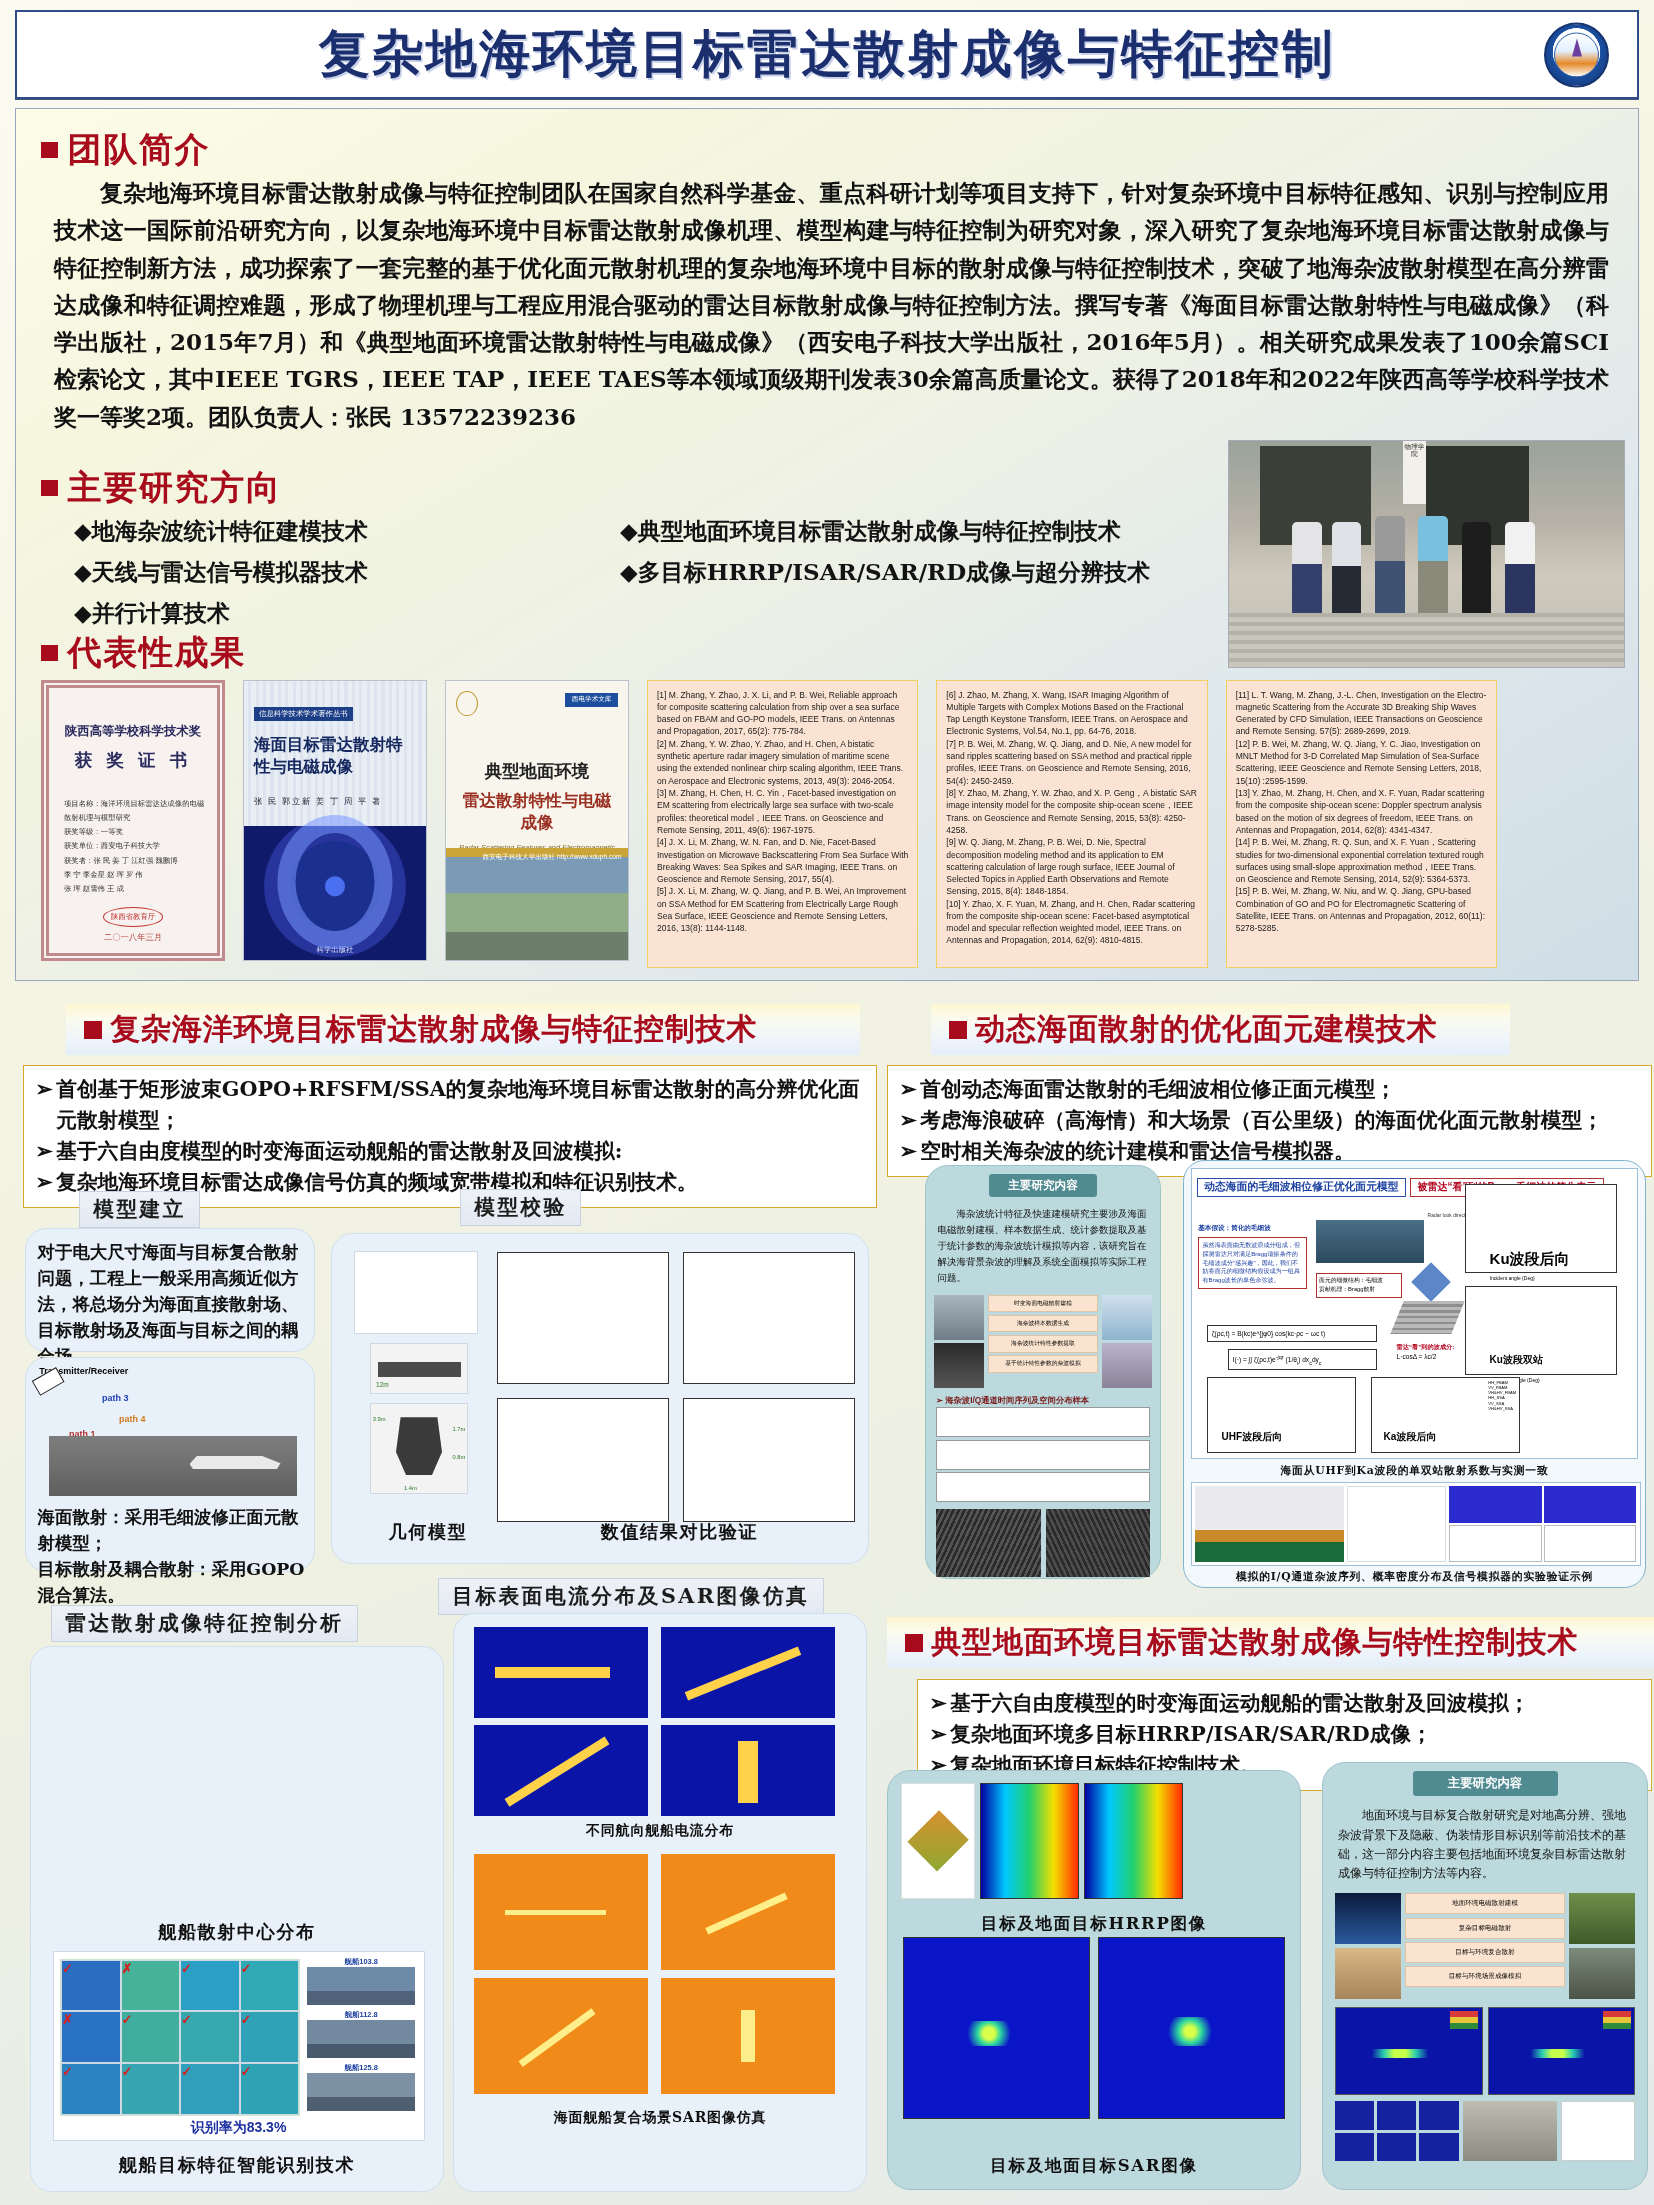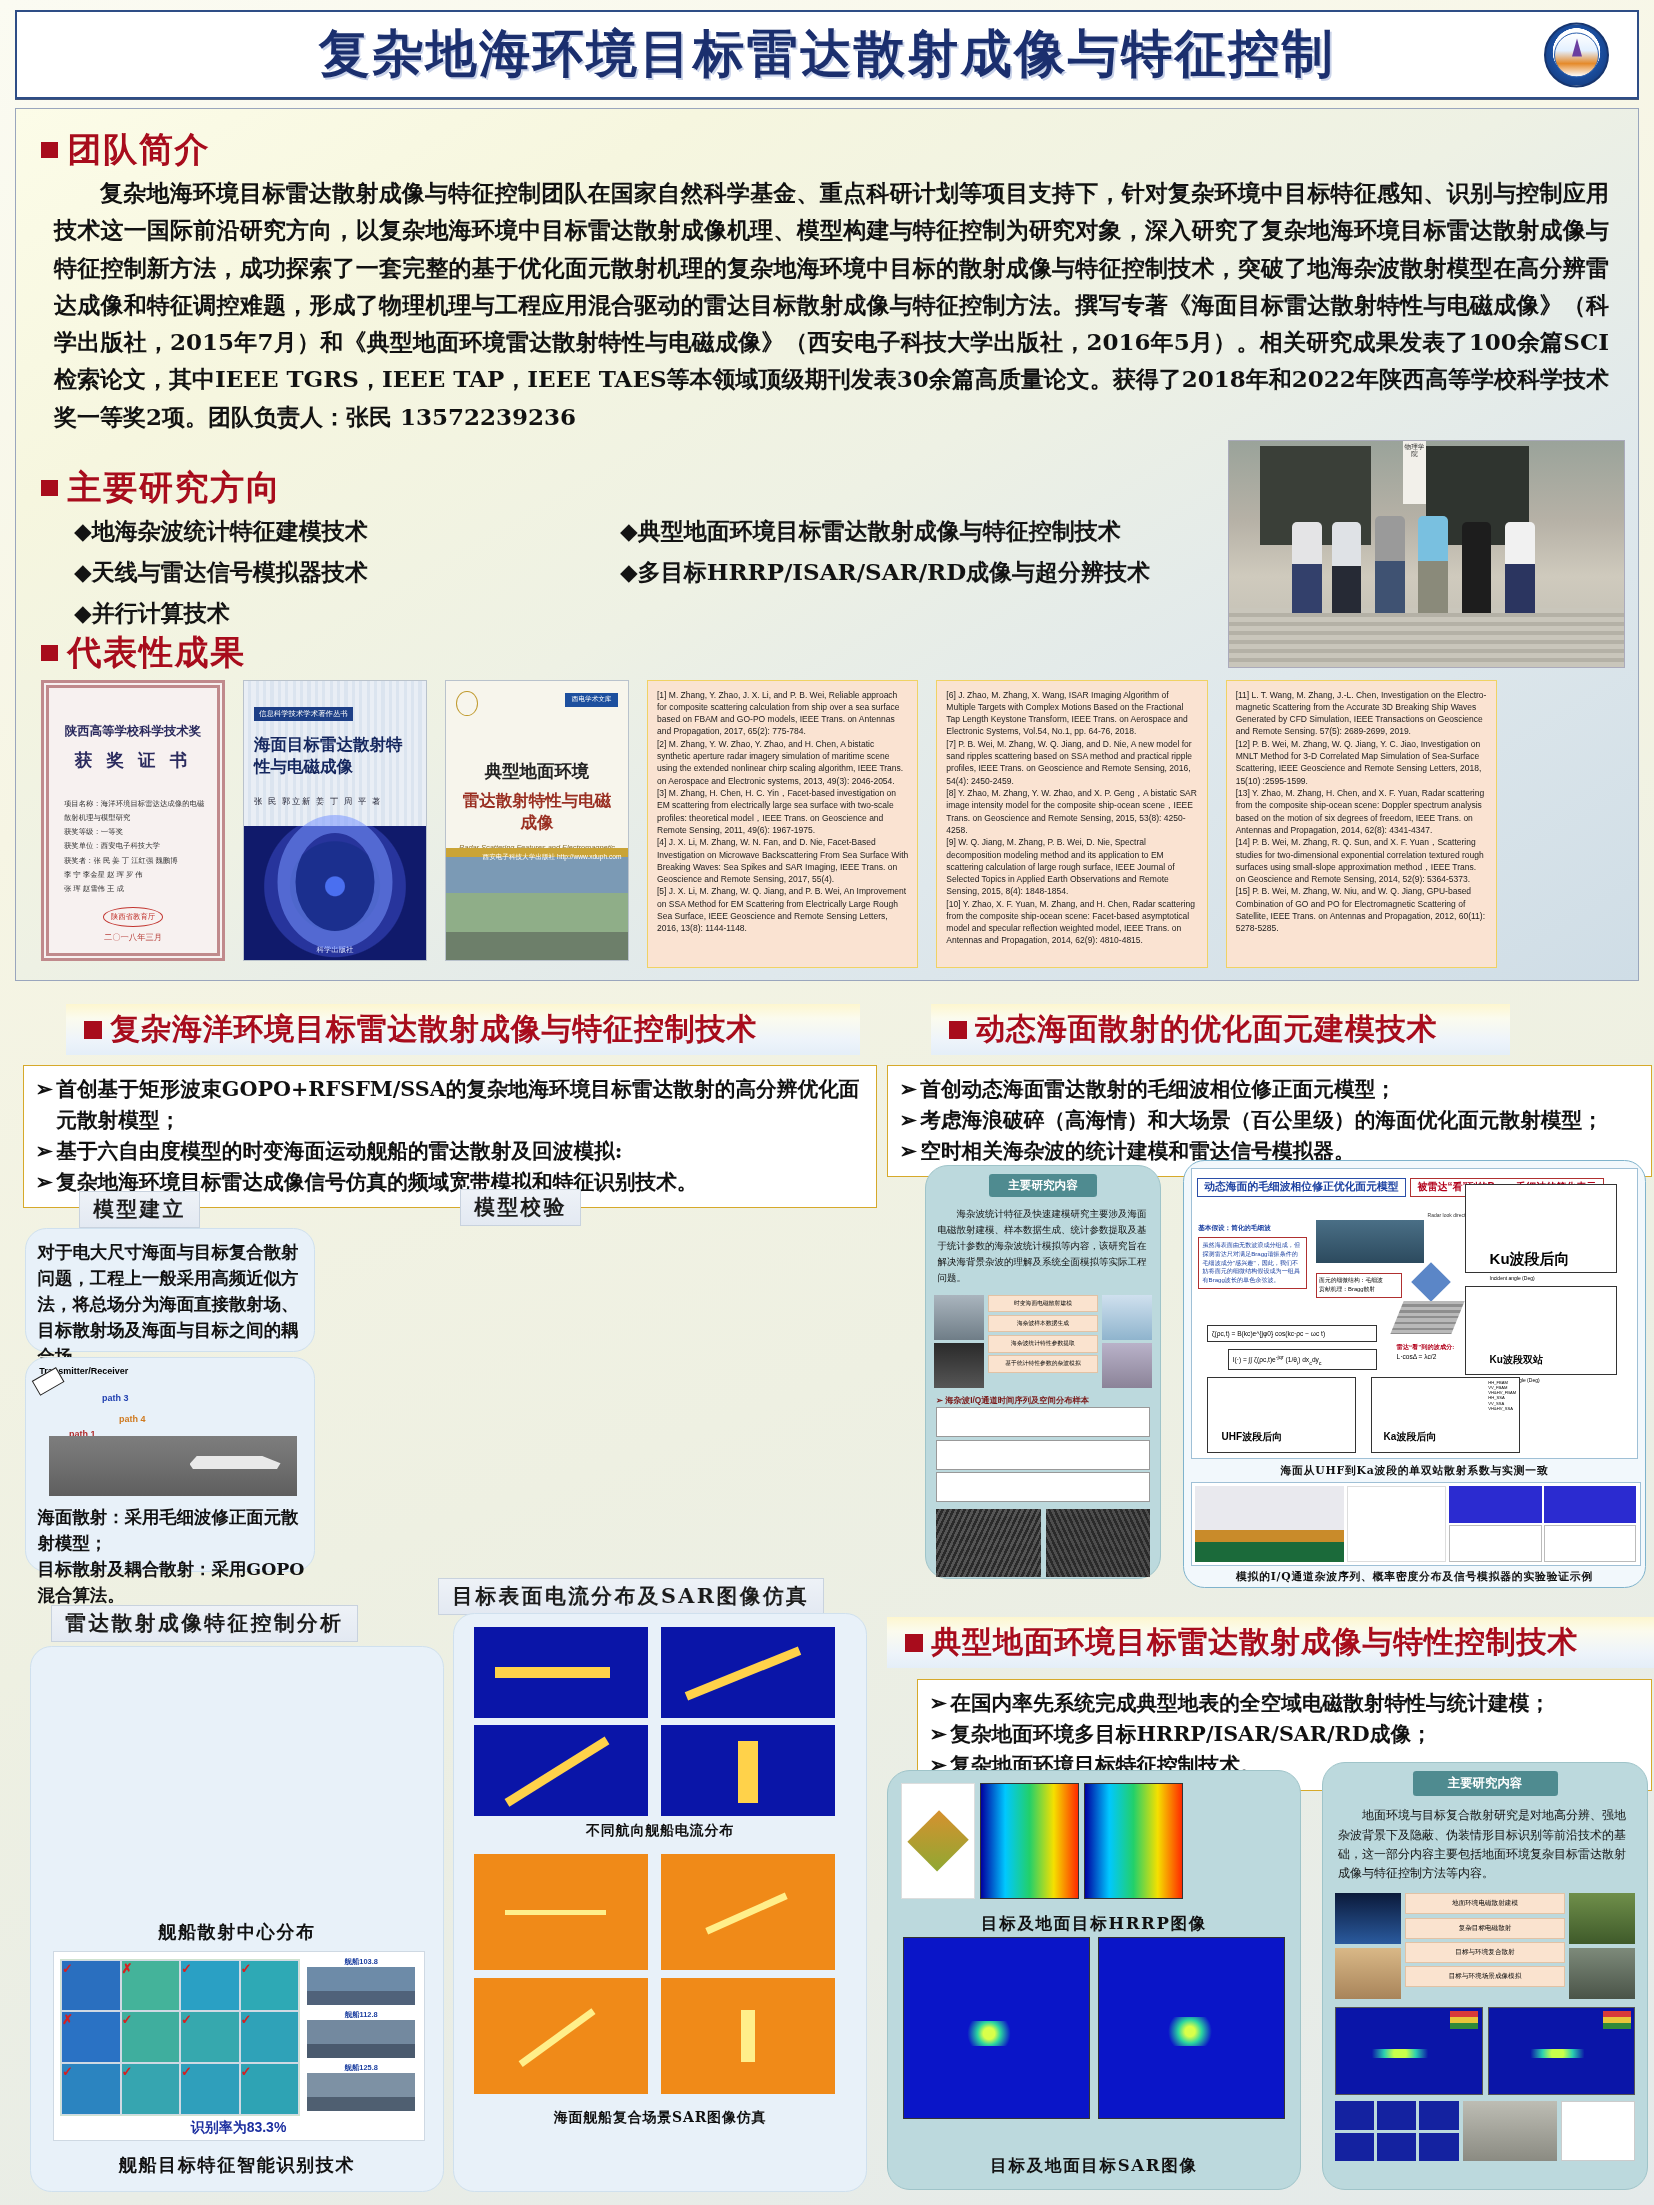--- a/index.html
+++ b/index.html
@@ -381,20 +381,42 @@
     <div style="position:absolute;left:93px;top:56px;font-size:9px;font-weight:800;color:#cf7a20;">path 4</div>
     <div class="seaimg" style="position:absolute;left:23px;top:78px;width:248px;height:60px;">
       <div style="position:absolute;right:16.5px;top:20px;width:91px;height:13.2px;background:#e9e9e9;clip-path:polygon(0 60%,8% 0,80% 0,100% 55%,96% 100%,4% 100%);"></div>
     </div>
     <div class="para-blue" style="position:absolute;left:11.6px;top:146px;width:273px;white-space:pre-line;">海面散射：采用毛细波修正面元散射模型；
 目标散射及耦合散射：采用GOPO混合算法。</div>
   </div>
 
   <div style="position:absolute;left:460px;top:1189px;" class="plate">模型校验</div>
 
+  <div class="rbox" style="left:331px;top:1233px;width:538px;height:331px;">
+    <div class="whitepanel" style="left:21.5px;top:16.5px;width:124px;height:83px;"></div>
+    <div class="whitepanel" style="left:38px;top:109px;width:98px;height:51px;background:#f3f3f3;">
+      <div style="position:absolute;left:6.6px;top:18px;width:83px;height:15px;background:#4b4b4b;"></div>
+      <div style="position:absolute;left:5px;bottom:5px;font-size:6.6px;color:#2a7a2a;">12m</div>
+    </div>
+    <div class="whitepanel" style="left:38px;top:169px;width:98px;height:91px;background:#f3f3f3;">
+      <div style="position:absolute;left:25px;top:13.2px;width:46px;height:58px;background:#3a3a3a;clip-path:polygon(10% 0,90% 0,100% 60%,78% 100%,22% 100%,0 60%);"></div>
+      <div style="position:absolute;left:1.7px;top:11.6px;font-size:5.8px;color:#2a7a2a;">3.9m</div>
+      <div style="position:absolute;right:1.7px;top:21.5px;font-size:5.8px;color:#2a7a2a;">1.7m</div>
+      <div style="position:absolute;right:1.7px;top:50px;font-size:5.8px;color:#2a7a2a;">0.8m</div>
+      <div style="position:absolute;left:33px;bottom:1.7px;font-size:5.8px;color:#2a7a2a;">1.4m</div>
+    </div>
+
+    <div class="plot" style="position:absolute;left:165px;top:18px;width:172px;height:132px;"></div>
+    <div class="plot" style="position:absolute;left:351px;top:18px;width:172px;height:132px;"></div>
+    <div class="plot" style="position:absolute;left:165px;top:164px;width:172px;height:124px;"></div>
+    <div class="plot" style="position:absolute;left:351px;top:164px;width:172px;height:124px;"></div>
+
+    <div class="capt" style="position:absolute;left:30px;top:286px;width:132px;">几何模型</div>
+    <div class="capt" style="position:absolute;left:207px;top:286px;width:281px;">数值结果对比验证</div>
+  </div>
 
   <div style="position:absolute;left:51px;top:1605px;" class="plate">雷达散射成像特征控制分析</div>
 
   <div class="rbox" style="left:30px;top:1646px;width:414px;height:546px;">
     <div class="capt" style="position:absolute;left:0;top:273px;width:100%;text-align:center;">舰船散射中心分布</div>
 
     <div class="whitepanel" style="left:21.5px;top:304px;width:372px;height:190px;">
       <div style="position:absolute;left:6.6px;top:6.6px;width:240px;height:157px;border:0.8px solid #cfe3cf;display:grid;grid-template-columns:repeat(4,1fr);grid-template-rows:repeat(3,1fr);">
         <div class="mini-tile" style="background:#2a6fbf"><span class="chk">✓</span></div>
         <div class="mini-tile" style="background:#44b39a"><span class="chk">✗</span></div>
@@ -562,21 +584,21 @@
   </div>
 
   <div class="panel-head" id="sec-ground-head">
     <span class="sq"></span>
     <span class="txt">典型地面环境目标雷达散射成像与特性控制技术</span>
   </div>
 
   <div class="bullet-box" id="ground-bullets">
     <div>
         <span class="arrow">➢</span>
-        <span>在国内率先系统完成典型地表的全空域电磁散射特性与统计建模；</span>
+        <span>基于六自由度模型的时变海面运动舰船的雷达散射及回波模拟；</span>
       </div>
     <div>
         <span class="arrow">➢</span>
         <span>复杂地面环境多目标HRRP/ISAR/SAR/RD成像；</span>
       </div>
     <div>
         <span class="arrow">➢</span>
         <span>复杂地面环境目标特征控制技术。</span>
       </div>
   </div>

